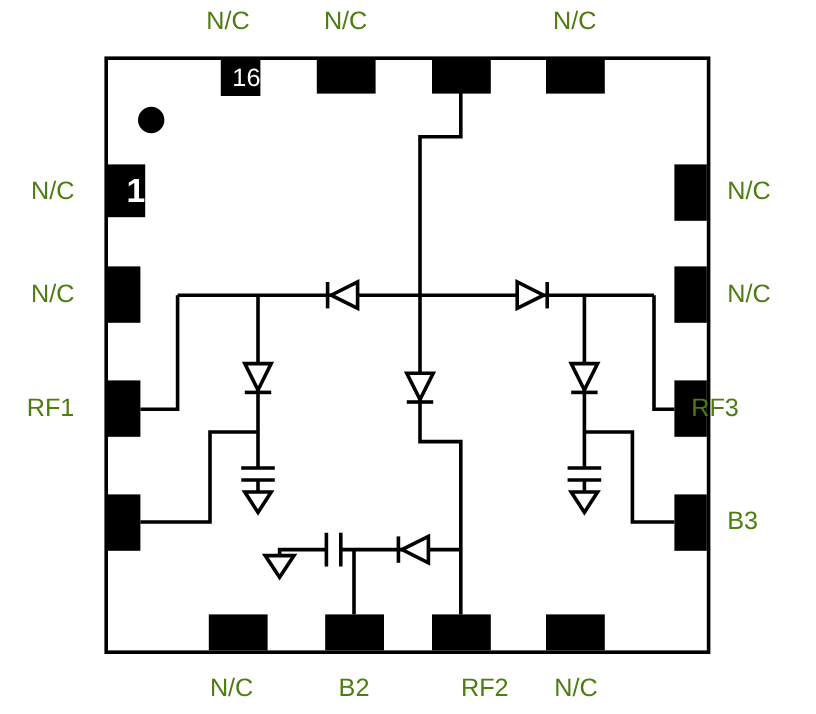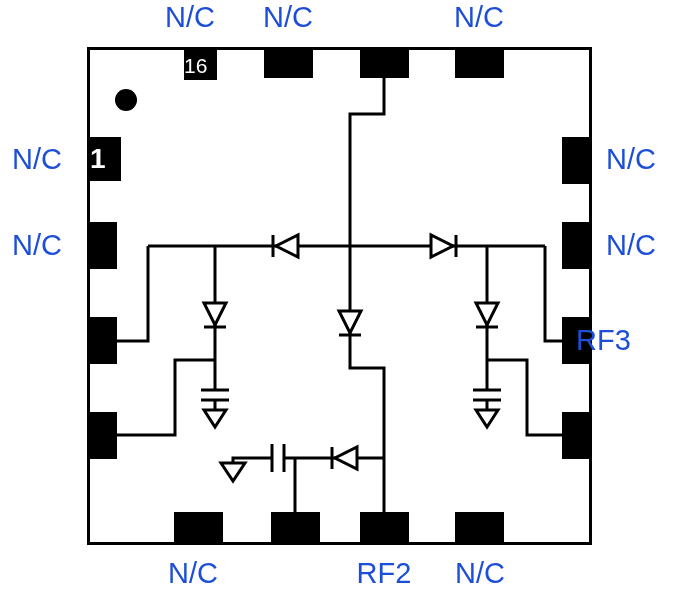--- a/index.html
+++ b/index.html
@@ -15,32 +15,32 @@
   .package {
     position: absolute;
     left: 87px; top: 47px;
     width: 505px; height: 498px;
     border: 3px solid #000;
     background: transparent;
   }
   .pad { position: absolute; background: #000; }
   .marker {
     position: absolute; background: #000; color: #fff;
-    display: flex; align-items: center; justify-content: flex-start;
+    display: flex; align-items: center; justify-content: flex-end;
     line-height: 1;
   }
   .marker.m16 { font-size: 21px; font-weight: 400; }
   .marker.m1  { font-size: 28px; font-weight: 700; }
   .dot {
     position: absolute; width: 22px; height: 22px;
     border-radius: 50%; background: #000;
   }
   .lbl {
-    position: absolute; font-size: 29px; line-height: 33px;
-    color: #1d4ed8; white-space: nowrap;
+    position: absolute; font-size: 21px; line-height: 33px;
+    color: #4d7c0f; white-space: nowrap;
   }
   .lbl.c { text-align: center; }
   .lbl.r { text-align: right; }
   svg.schem { position: absolute; left: 0; top: 0; }
   .wire { fill: none; stroke: #000; stroke-width: 3; }
   .sym  { fill: #ffffff; stroke: #000; stroke-width: 3; stroke-linejoin: miter; }
 </style>
 </head>
 <body>
 
@@ -124,22 +124,25 @@
   <div class="pad" style="left:271px; top:512px; width:49px; height:30px;"></div>
   <div class="pad" style="left:360px; top:512px; width:49px; height:30px;"></div>
   <div class="pad" style="left:455px; top:512px; width:49px; height:30px;"></div>
 
   <div class="lbl c" style="left:150px; top:1px; width:80px;">N/C</div>
   <div class="lbl c" style="left:248px; top:1px; width:80px;">N/C</div>
   <div class="lbl c" style="left:439px; top:1px; width:80px;">N/C</div>
 
   <div class="lbl r" style="left:0px; top:143px; width:62px;">N/C</div>
   <div class="lbl r" style="left:0px; top:229px; width:62px;">N/C</div>
+  <div class="lbl r" style="left:0px; top:324px; width:62px;">RF1</div>
 
   <div class="lbl" style="left:606px; top:143px; width:70px;">N/C</div>
   <div class="lbl" style="left:606px; top:229px; width:70px;">N/C</div>
   <div class="lbl" style="left:576px; top:324px; width:70px;">RF3</div>
+  <div class="lbl" style="left:606px; top:418px; width:70px;">B3</div>
 
   <div class="lbl c" style="left:153px; top:557px; width:80px;">N/C</div>
-  <div class="lbl c" style="left:344px; top:557px; width:80px;">RF2</div>
+  <div class="lbl c" style="left:255px; top:557px; width:80px;">B2</div>
+  <div class="lbl c" style="left:364px; top:557px; width:80px;">RF2</div>
   <div class="lbl c" style="left:440px; top:557px; width:80px;">N/C</div>
 
 </div>
 
 </body></html>

